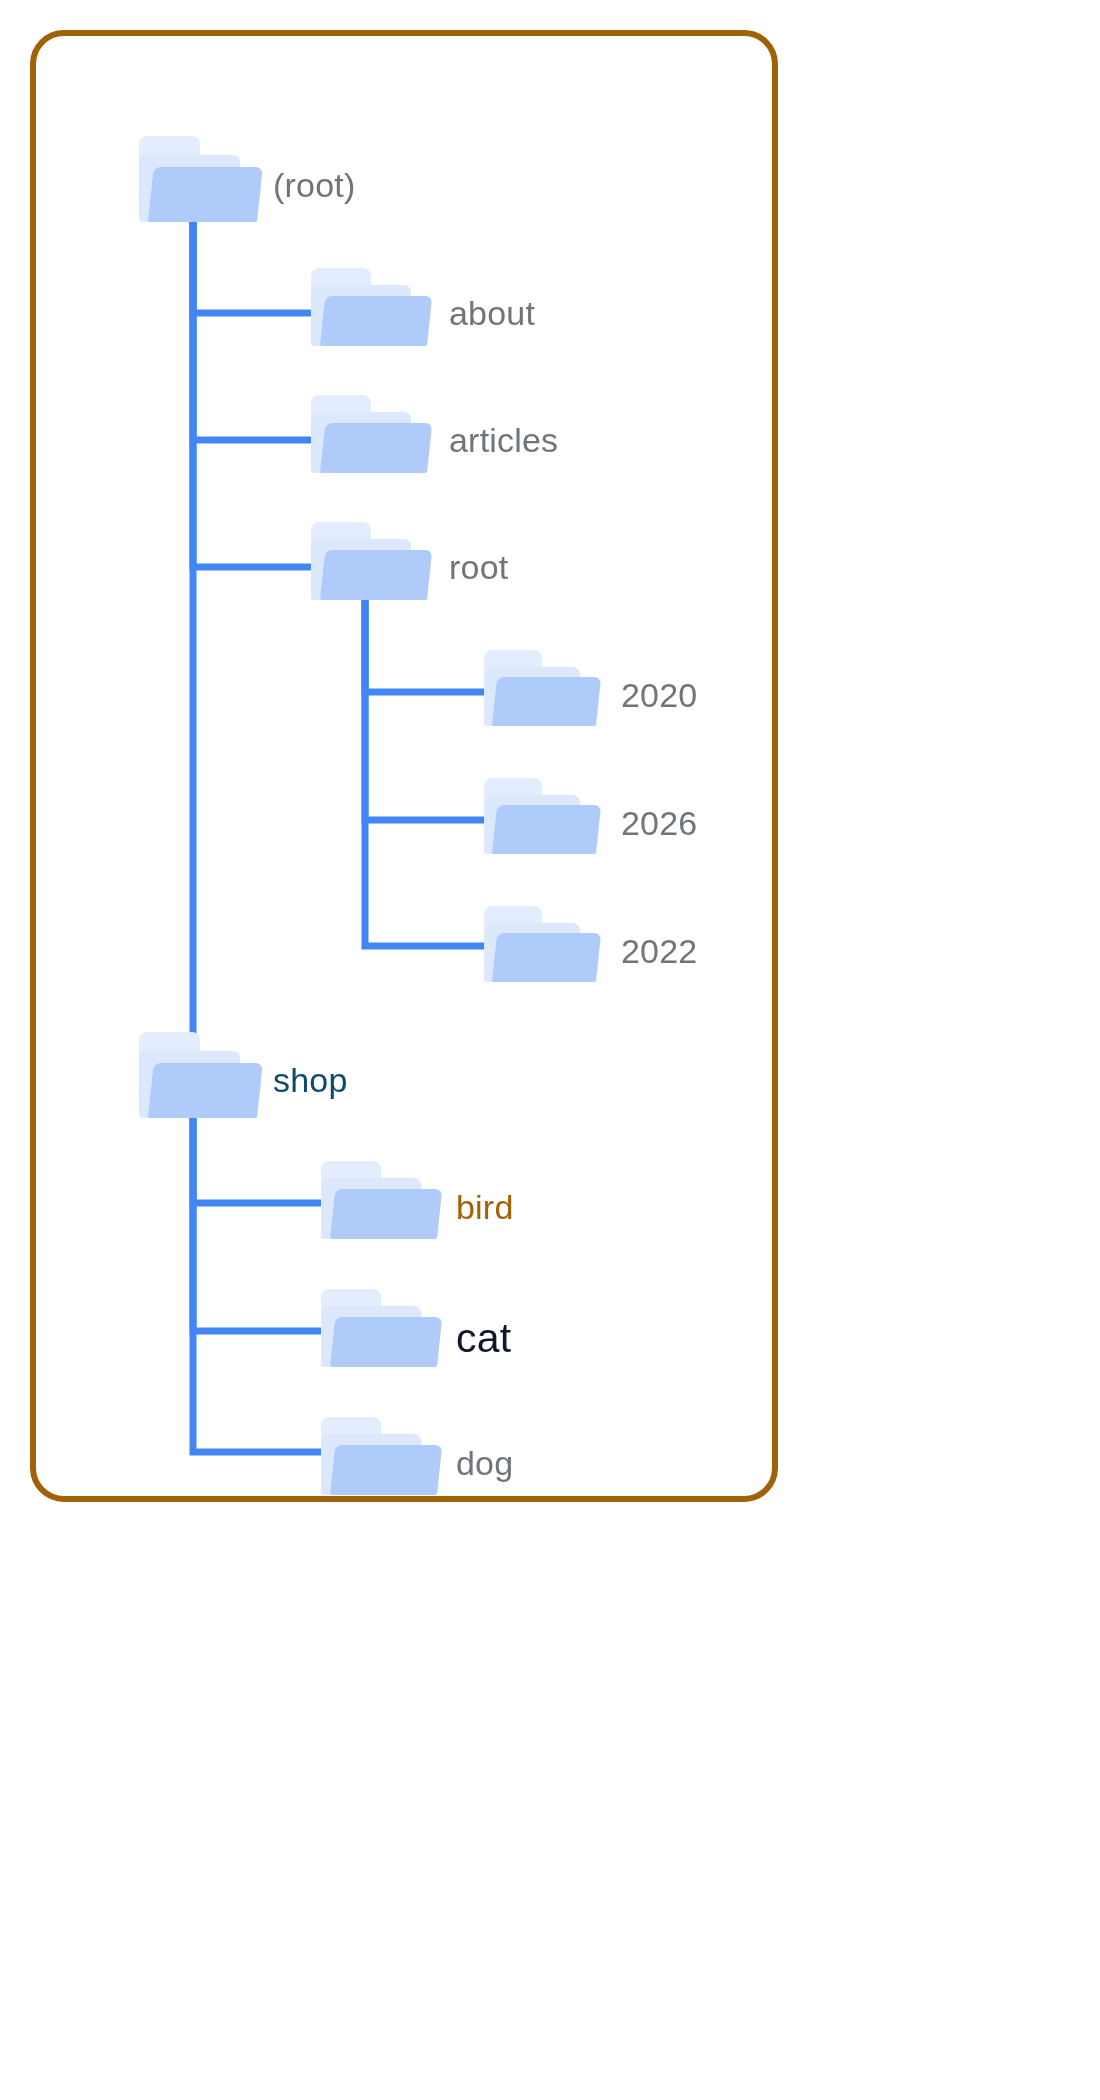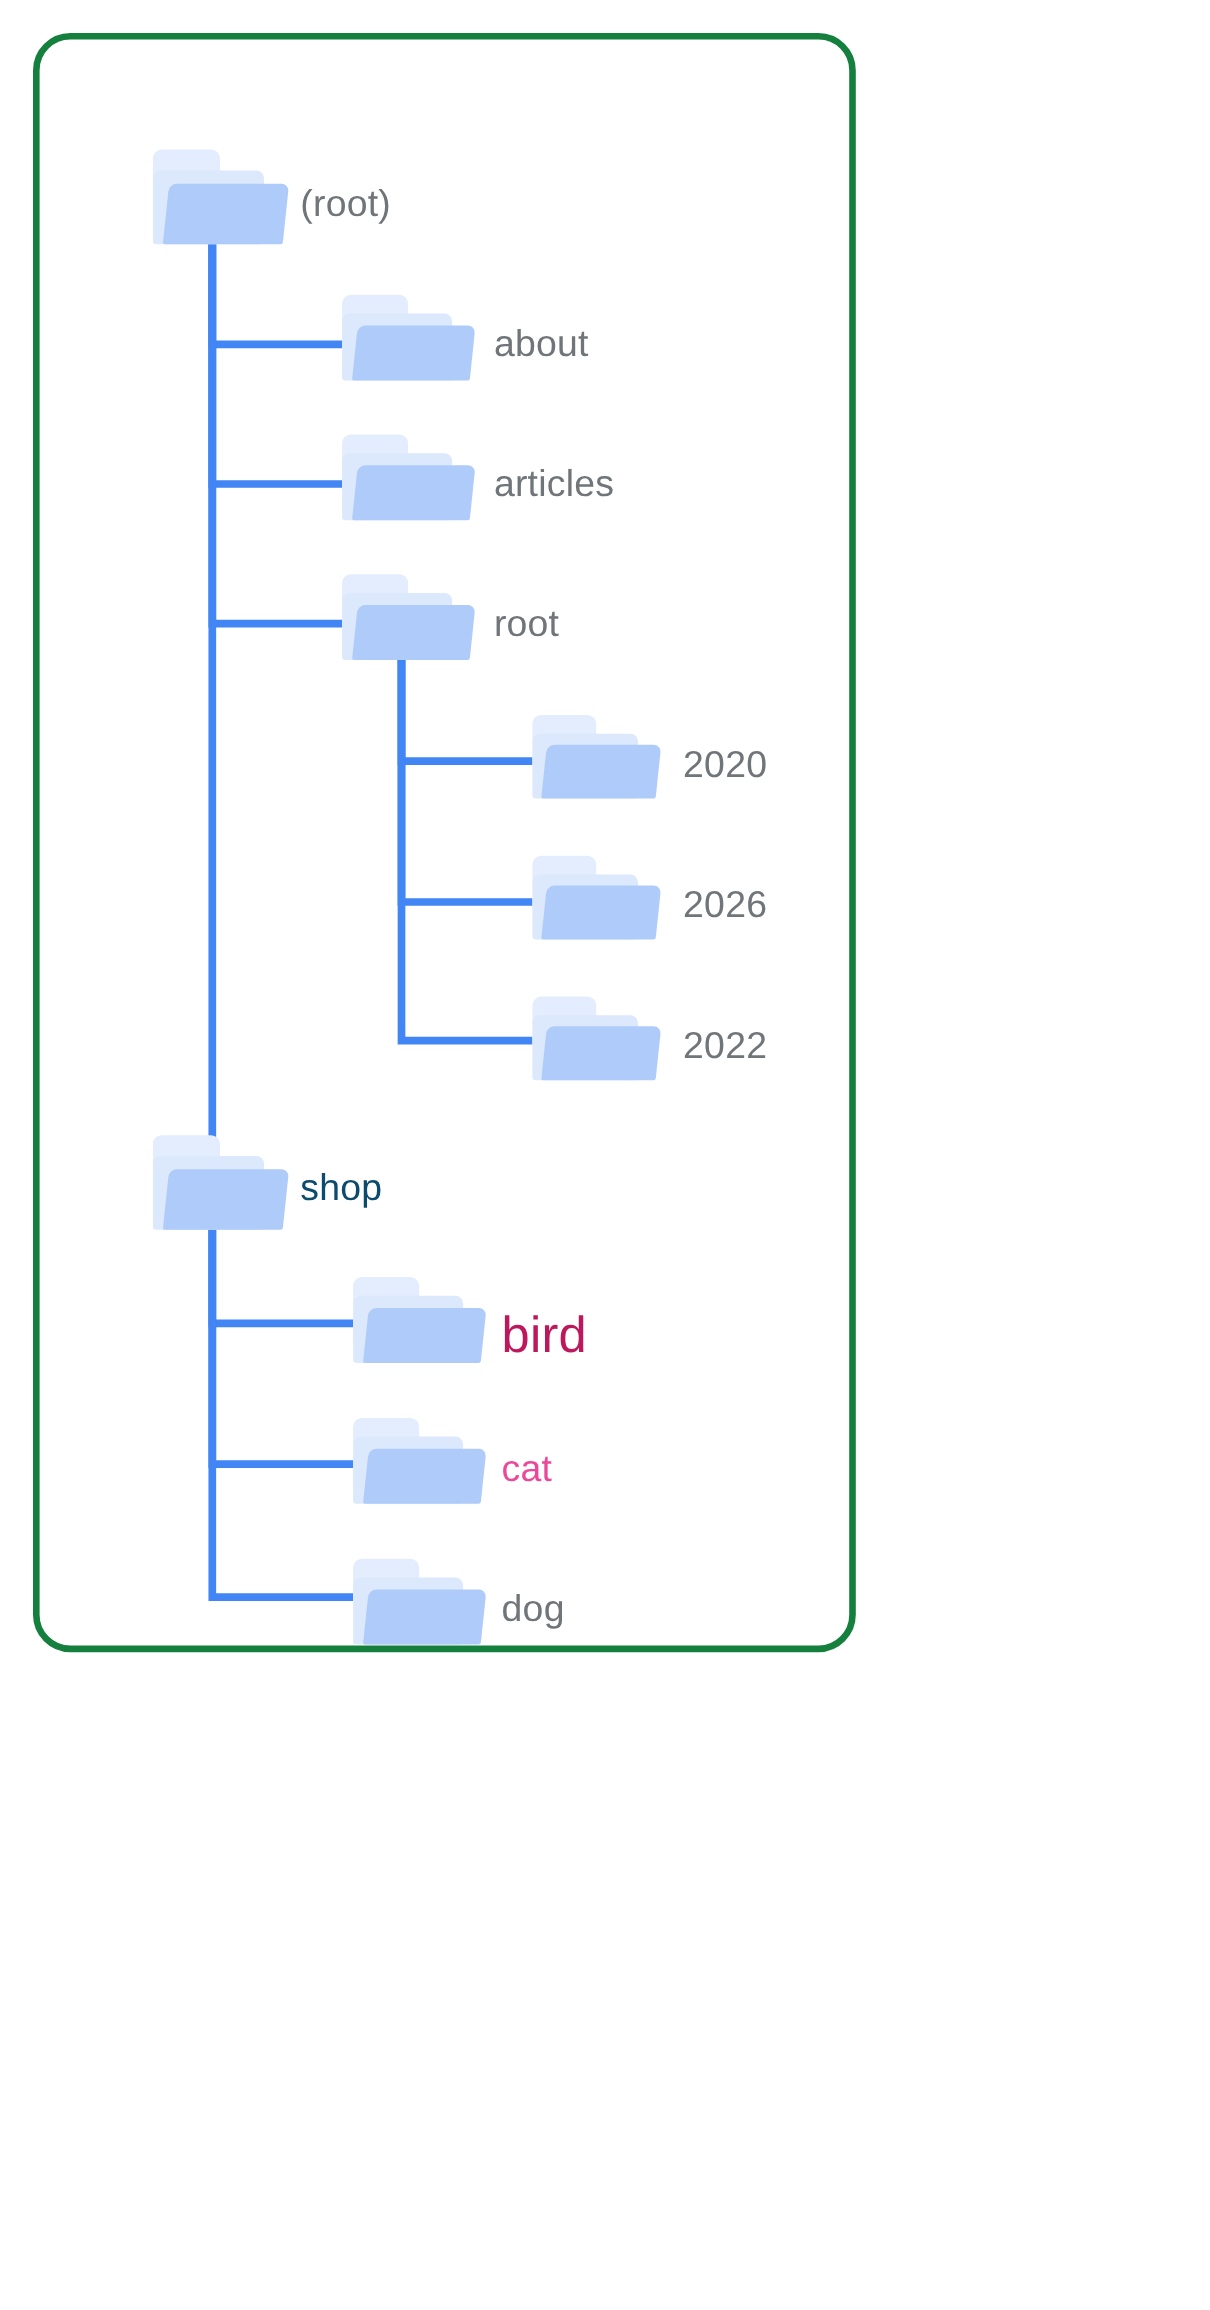--- a/index.html
+++ b/index.html
@@ -1,21 +1,21 @@
 <!DOCTYPE html>
 <html><head>
 <meta charset="utf-8">
 <style>
   html,body{margin:0;padding:0;background:#ffffff;}
   body{width:1100px;height:2100px;position:relative;overflow:hidden;
        font-family:"Liberation Sans","DejaVu Sans",sans-serif;}
 
   #frame{
     position:absolute;left:30px;top:30px;width:748px;height:1472px;
-    background:#ffffff;border:6px solid #15803d;border-radius:34px;
+    background:#ffffff;border:6px solid #a16207;border-radius:34px;
     box-sizing:border-box;
   }
 
   #canvas{position:absolute;left:0;top:0;width:100%;height:100%;overflow:hidden;}
   #edges{position:absolute;left:0;top:0;width:748px;height:1472px;pointer-events:none;}
 
   .node{position:absolute;display:flex;align-items:center;}
 
   
   .folder{position:relative;flex:none;}
@@ -119,29 +119,29 @@
           </div>
         </div>
         <div class="label" style="position: absolute; left: 237px; top: 1027px; font-size: 34px; color: #0c4a6e;">shop</div>
         <div class="node" style="left: 285px; top: 1125px;">
           <div class="folder" style="width: 116px; height: 78px;">
             <div class="tab" style="left: 0px; top: 0px; width: 60px; height: 25px;"></div>
             <div class="mid" style="left: 0px; top: 17px; width: 100px; height: 61px;"></div>
             <div class="front" style="left: 9px; top: 28px; width: 107px; height: 50px;"></div>
           </div>
         </div>
-        <div class="label" style="position: absolute; left: 420px; top: 1154px; font-size: 46px; color: #be185d;">bird</div>
+        <div class="label" style="position: absolute; left: 420px; top: 1154px; font-size: 34px; color: #a16207;">bird</div>
         <div class="node" style="left: 285px; top: 1253px;">
           <div class="folder" style="width: 116px; height: 78px;">
             <div class="tab" style="left: 0px; top: 0px; width: 60px; height: 25px;"></div>
             <div class="mid" style="left: 0px; top: 17px; width: 100px; height: 61px;"></div>
             <div class="front" style="left: 9px; top: 28px; width: 107px; height: 50px;"></div>
           </div>
         </div>
-        <div class="label" style="position: absolute; left: 420px; top: 1282px; font-size: 34px; color: #ec4899;">cat</div>
+        <div class="label" style="position: absolute; left: 420px; top: 1282px; font-size: 41px; color: #0f172a;">cat</div>
         <div class="node" style="left: 285px; top: 1381px;">
           <div class="folder" style="width: 116px; height: 78px;">
             <div class="tab" style="left: 0px; top: 0px; width: 60px; height: 25px;"></div>
             <div class="mid" style="left: 0px; top: 17px; width: 100px; height: 61px;"></div>
             <div class="front" style="left: 9px; top: 28px; width: 107px; height: 50px;"></div>
           </div>
         </div>
         <div class="label" style="position: absolute; left: 420px; top: 1410px; font-size: 34px; color: rgb(112, 117, 122);">dog</div>
       </div>
   </div>

